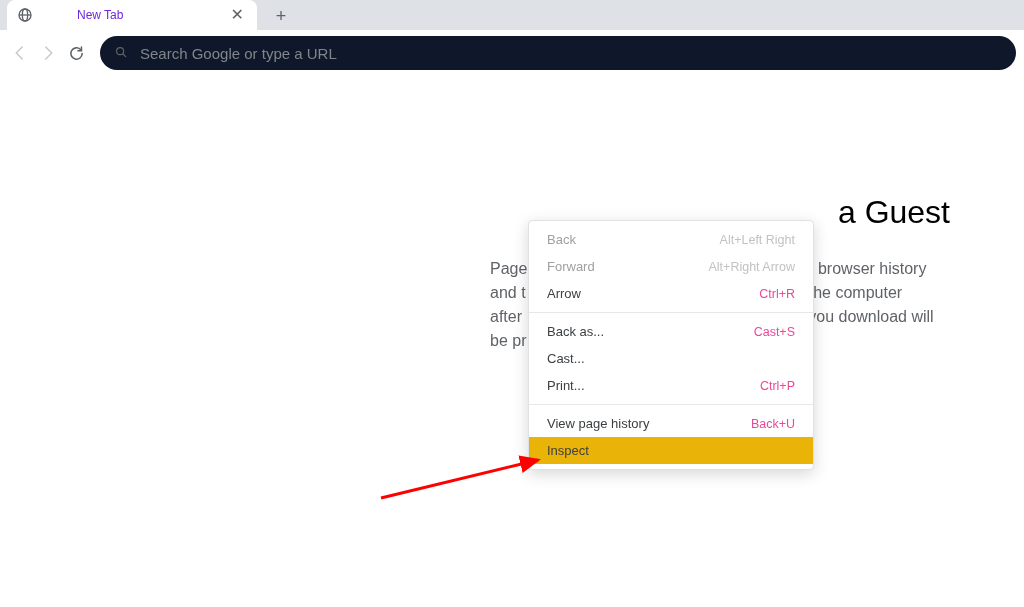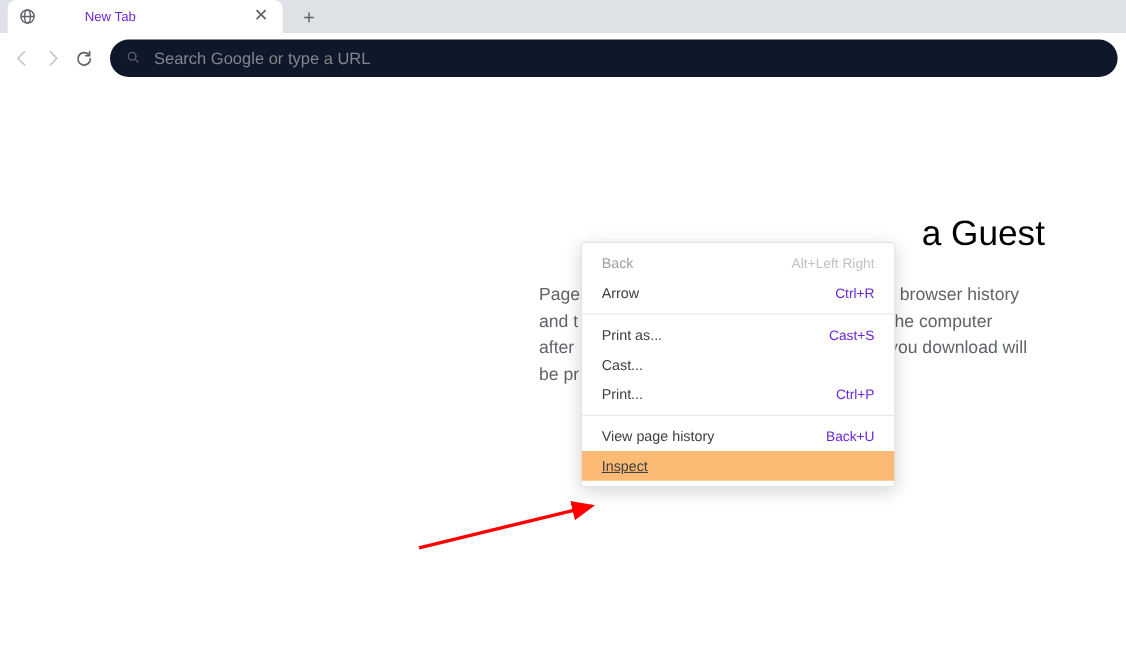--- a/index.html
+++ b/index.html
@@ -139,22 +139,22 @@
       z-index: 100;
     }
     .menu-item {
       display: flex;
       justify-content: space-between;
       align-items: center;
       padding: 6px 18px;
       cursor: pointer;
     }
     .menu-item.disabled { color: #a0a0a0; cursor: default; }
-    .menu-item.hover { background: #fdba74; text-decoration: underline; }
-    .menu-shortcut { color: #6d28d9; font-size: 12.5px; }
+    .menu-item.hover { background: #eab308; }
+    .menu-shortcut { color: #ec4899; font-size: 12.5px; }
     .menu-item.disabled .menu-shortcut { color: #c2c2c2; }
     .menu-sep {
       height: 1px;
       background: #e5e7e8;
       margin: 5px 0;
     }
     .arrow {
       position: absolute;
       z-index: 200;
       left: 378px;
@@ -223,27 +223,31 @@
       <span>be pr</span>
     </div>
     <a class="learn-link">Learn more</a>
   </div>
 
   <div class="context-menu">
     <div class="menu-item disabled">
       <span>Back</span>
       <span class="menu-shortcut">Alt+Left Right</span>
     </div>
+    <div class="menu-item disabled">
+      <span>Forward</span>
+      <span class="menu-shortcut">Alt+Right Arrow</span>
+    </div>
     <div class="menu-item">
       <span>Arrow</span>
       <span class="menu-shortcut">Ctrl+R</span>
     </div>
     <div class="menu-sep"></div>
     <div class="menu-item">
-      <span>Print as...</span>
+      <span>Back as...</span>
       <span class="menu-shortcut">Cast+S</span>
     </div>
     <div class="menu-item">
       <span>Cast...</span>
       <span class="menu-shortcut"></span>
     </div>
     <div class="menu-item">
       <span>Print...</span>
       <span class="menu-shortcut">Ctrl+P</span>
     </div>

